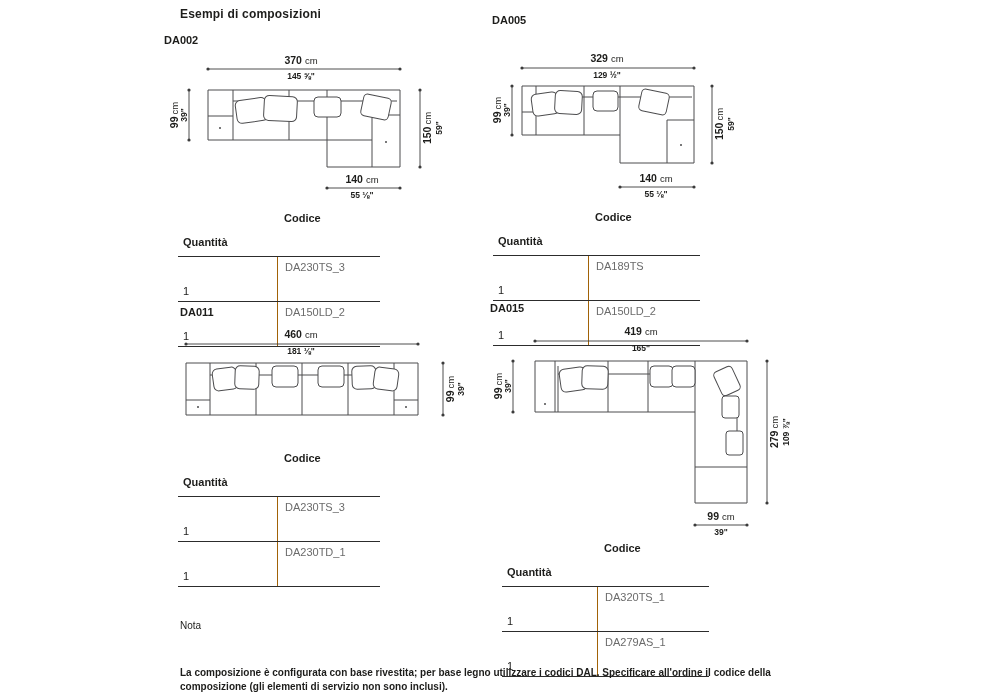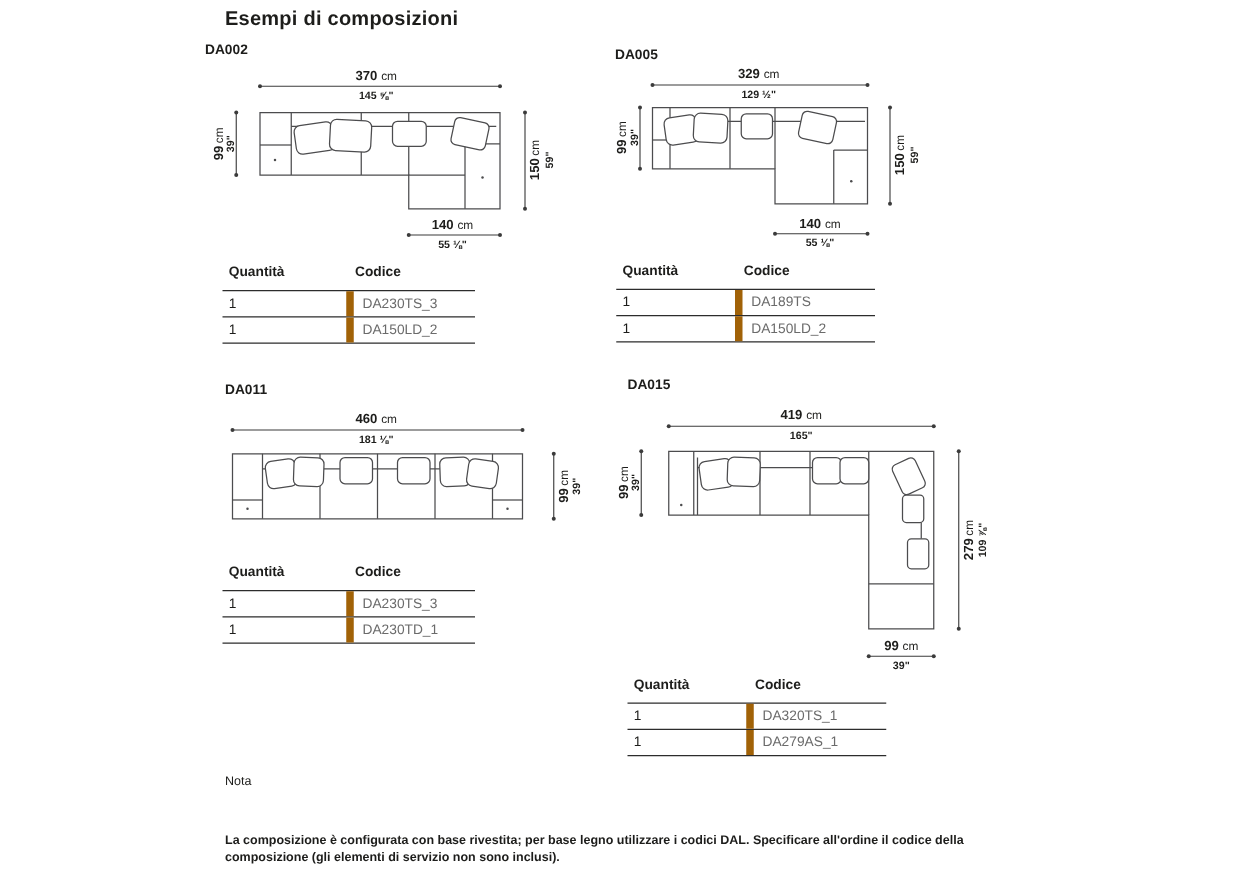--- a/index.html
+++ b/index.html
@@ -1,19 +1,19 @@
 <!DOCTYPE html>
 <html><head>
 <meta charset="utf-8">
 <style>
   html,body{margin:0;padding:0;background:#fff;}
   body{width:1000px;height:700px;position:relative;overflow:hidden;
        font-family:"Liberation Sans",sans-serif;color:#1d1d1b;}
   .abs{position:absolute;}
-  .page-title{left:180px;top:7px;font-size:16px;font-weight:bold;letter-spacing:.2px;text-align:center;}
+  .page-title{left:180px;top:7px;font-size:12px;font-weight:bold;letter-spacing:.2px;text-align:center;}
   .comp-label{font-size:11px;font-weight:bold;}
 
   
   svg{overflow:visible;}
   svg text{font-family:"Liberation Sans",sans-serif;fill:#1d1d1b;}
   .dim-line{stroke:#3b3b3b;stroke-width:.9;}
   .dim-dot{fill:#3b3b3b;}
   .dim-cm{font-size:10.5px;}
   .dim-cm .b{font-weight:bold;}
   .dim-cm .u{font-size:9.5px;font-weight:normal;}
@@ -21,25 +21,25 @@
   .sofa path,.sofa line,.sofa rect{stroke:#4c4c4e;stroke-width:1;fill:none;}
   .sofa rect.cushion{fill:#fff;}
   .sofa circle.dot{fill:#4c4c4e;stroke:none;}
 
   
   .spec-table{position:absolute;width:202px;font-size:11px;}
   .spec-table.t-right{width:207px;}
   .spec-head{display:flex;padding-bottom:8px;font-weight:bold;}
   .spec-row{display:flex;border-top:1px solid #2c2c2c;}
   .spec-row:last-child{border-bottom:1px solid #2c2c2c;}
-  .cq{width:99px;box-sizing:border-box;padding-left:5px;}
+  .cq{width:99px;box-sizing:border-box;padding-left:5px;margin-top:24px;}
   .t-right .cq{width:95px;}
   .cc{flex:1;box-sizing:border-box;padding-left:7px;}
   .spec-row .cq,.spec-row .cc{padding-top:4px;padding-bottom:4px;}
-  .spec-row .cc{border-left:6px solid #a16207;color:#6b6b6b;}
+  .spec-row .cc{border-left:1px solid #a16207;color:#6b6b6b;}
 
   
   .note-heading{left:180px;top:620px;font-size:10px;font-weight:normal;}
   .note-body{left:180px;top:666px;width:652px;font-size:10px;font-weight:bold;line-height:14px;}
 </style>
 </head>
 <body>
 
 <div class="abs page-title">Esempi di composizioni</div>
 
@@ -101,21 +101,21 @@
   <div class="spec-row">
     <div class="cq">1</div>
     <div class="cc">DA230TS_3</div>
   </div>
   <div class="spec-row">
     <div class="cq">1</div>
     <div class="cc">DA150LD_2</div>
   </div>
 </div>
 
-<div class="abs comp-label" style="left:492px;top:38px">DA005</div>
+<div class="abs comp-label" style="left:492px;top:14px">DA005</div>
 
 <svg class="abs" style="left:485px;top:25px" width="260" height="180" viewBox="485 25 260 180">
   <g>
     <line class="dim-line" x1="522" y1="68" x2="694" y2="68"></line>
     <circle class="dim-dot" cx="522" cy="68" r="1.6"></circle>
       <circle class="dim-dot" cx="694" cy="68" r="1.6"></circle>
     <text class="dim-cm" x="607" y="62" text-anchor="middle"><tspan class="b">329</tspan><tspan class="u" dx="3">cm</tspan></text>
     <text class="dim-in" x="607" y="78" text-anchor="middle">129 ½"</text>
   </g>
   <g>
@@ -217,21 +217,21 @@
   <div class="spec-row">
     <div class="cq">1</div>
     <div class="cc">DA230TS_3</div>
   </div>
   <div class="spec-row">
     <div class="cq">1</div>
     <div class="cc">DA230TD_1</div>
   </div>
 </div>
 
-<div class="abs comp-label" style="left:502px;top:302px">DA015</div>
+<div class="abs comp-label" style="left:490px;top:302px">DA015</div>
 
 <svg class="abs" style="left:490px;top:300px" width="310" height="240" viewBox="490 300 310 240">
   <g>
     <line class="dim-line" x1="535" y1="341" x2="747" y2="341"></line>
     <circle class="dim-dot" cx="535" cy="341" r="1.6"></circle>
       <circle class="dim-dot" cx="747" cy="341" r="1.6"></circle>
     <text class="dim-cm" x="641" y="335" text-anchor="middle"><tspan class="b">419</tspan><tspan class="u" dx="3">cm</tspan></text>
     <text class="dim-in" x="641" y="351" text-anchor="middle">165"</text>
   </g>
   <g>

